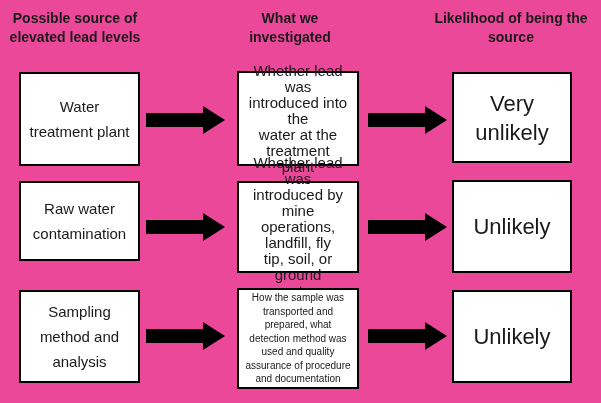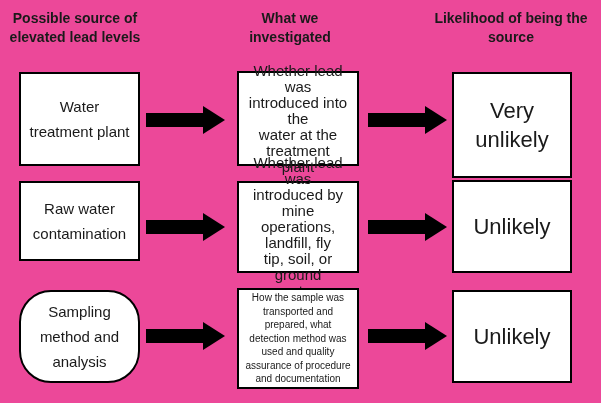--- a/index.html
+++ b/index.html
@@ -40,25 +40,25 @@
     text-align: center;
     white-space: pre-line;
   }
   
   .box.c1 { left: 19px;  width: 121px; font-size: 15px;   line-height: 25px; }
   .box.c2 { left: 237px; width: 122px; font-size: 15px; line-height: 16px; }
   .box.c3 { left: 452px; width: 120px; font-size: 22px;   line-height: 29px; }
   
   .box.c1.r1 { top: 72px;  height: 94px; }
   .box.c1.r2 { top: 181px; height: 80px; }
-  .box.c1.r3 { top: 290px; height: 93px; border-radius: 32px; }
+  .box.c1.r3 { top: 290px; height: 93px; }
   .box.c2.r1 { top: 71px;  height: 95px; }
   .box.c2.r2 { top: 181px; height: 92px; }
   .box.c2.r3 { top: 288px; height: 101px; font-size: 10px; line-height: 13.5px; }
-  .box.c3.r1 { top: 72px;  height: 106px; }
+  .box.c3.r1 { top: 72px;  height: 91px; }
   .box.c3.r2 { top: 180px; height: 93px; }
   .box.c3.r3 { top: 290px; height: 93px; }
 
   
   .arrow {
     position: absolute;
     width: 79px;
     height: 28px;
   }
   .arrow .shaft {

